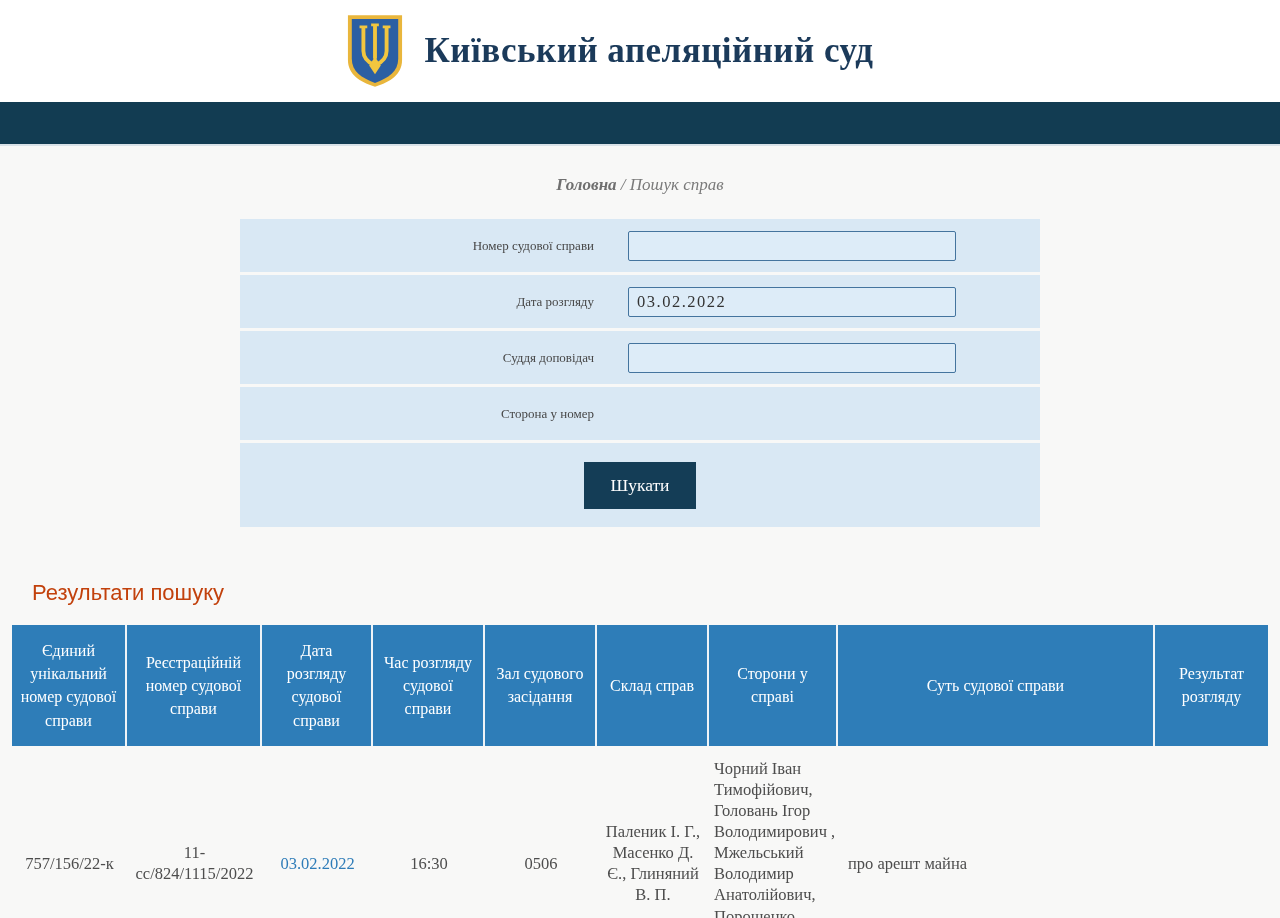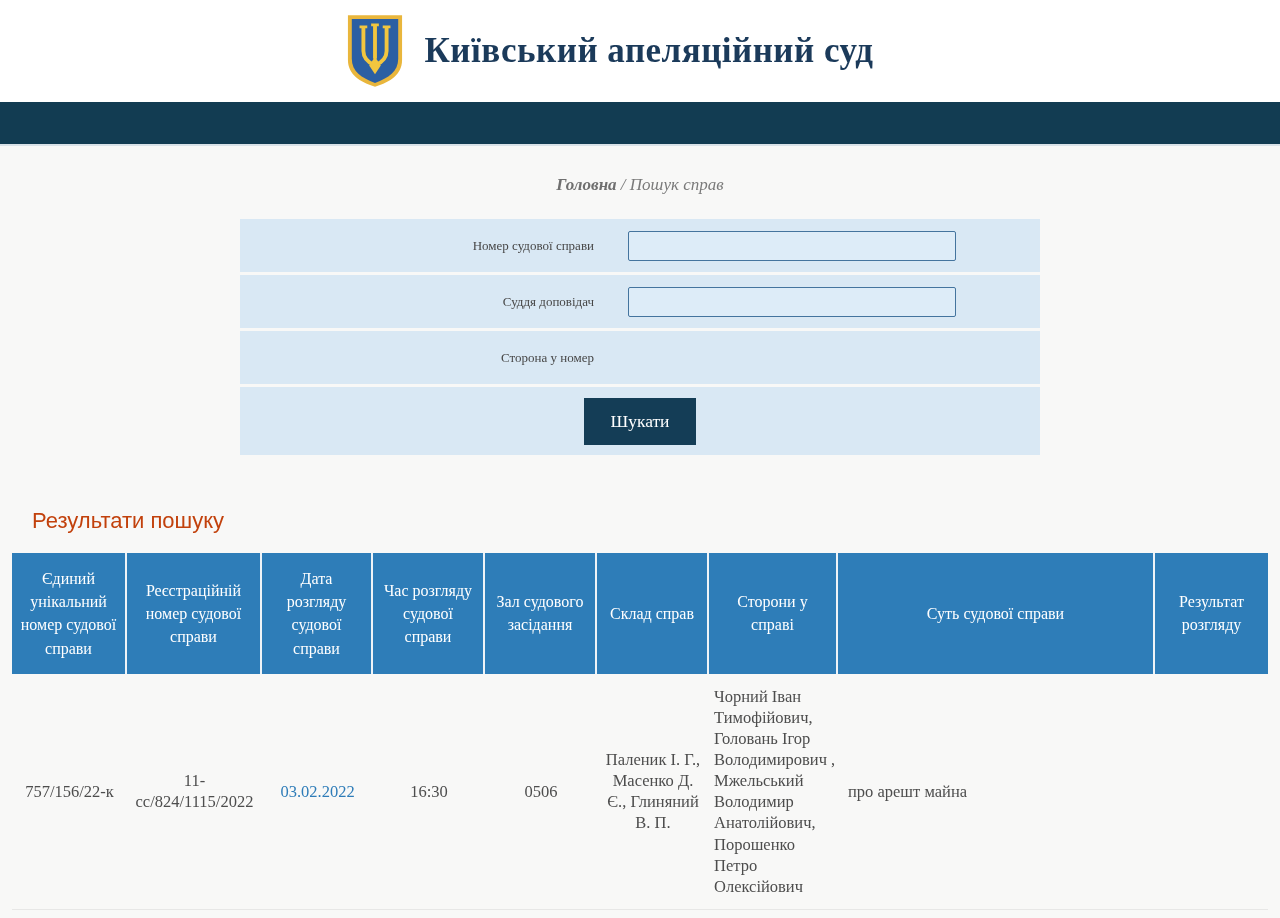--- a/index.html
+++ b/index.html
@@ -98,21 +98,21 @@
     border-bottom: 6px solid #222;
   }
   .stepper .down {
     width: 0; height: 0;
     border-left: 5px solid transparent;
     border-right: 5px solid transparent;
     border-top: 6px solid #222;
   }
   .btn-row {
     background: #d9e8f4;
-    height: 68px;
+    height: 84px;
     display: flex;
     align-items: center;
     justify-content: center;
   }
   .search-button {
     background: #143d56;
     color: #ffffff;
     border: none;
     font-family: "Liberation Serif", serif;
     font-size: 17.5px;
@@ -190,20 +190,26 @@
 
 <form class="search-form">
 
   <div class="form-row">
     <label class="form-label">Номер судової справи</label>
     <div class="form-field">
       <input type="text" class="text-input" value="" style="">
     </div>
   </div>
 
+  <div class="form-row">
+    <label class="form-label">Дата розгляду</label>
+    <div class="form-field">
+      <input type="text" class="text-input date-input" value="03.02.2022" style="">
+    </div>
+  </div>
 
   <div class="form-row">
     <label class="form-label">Суддя доповідач</label>
     <div class="form-field">
       <input type="text" class="text-input" value="" style="">
     </div>
   </div>
 
   <div class="form-row">
     <label class="form-label">Сторона у номер</label>

